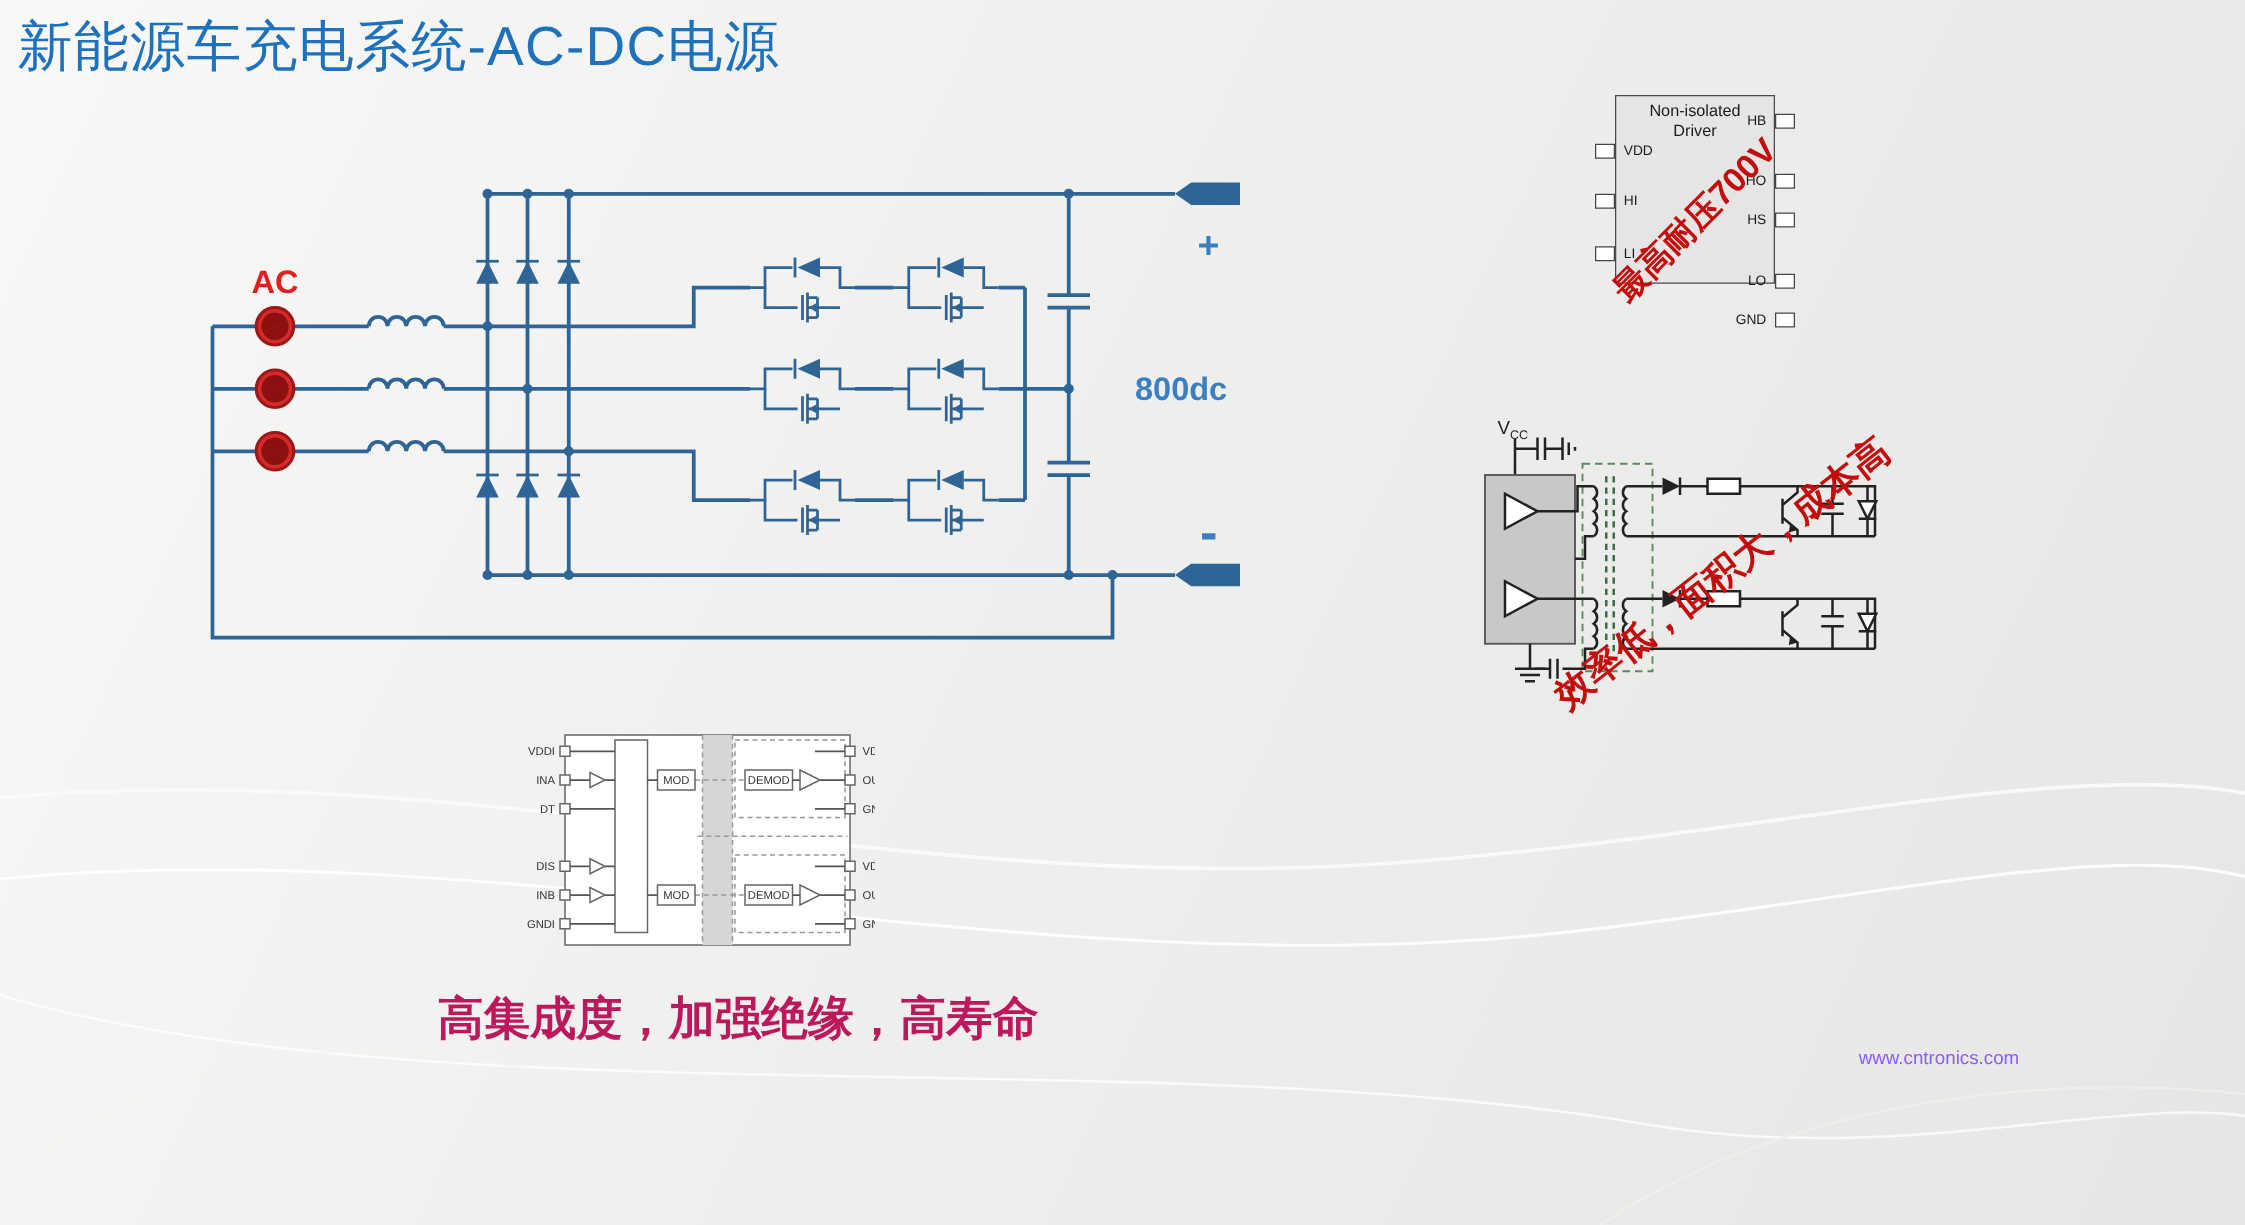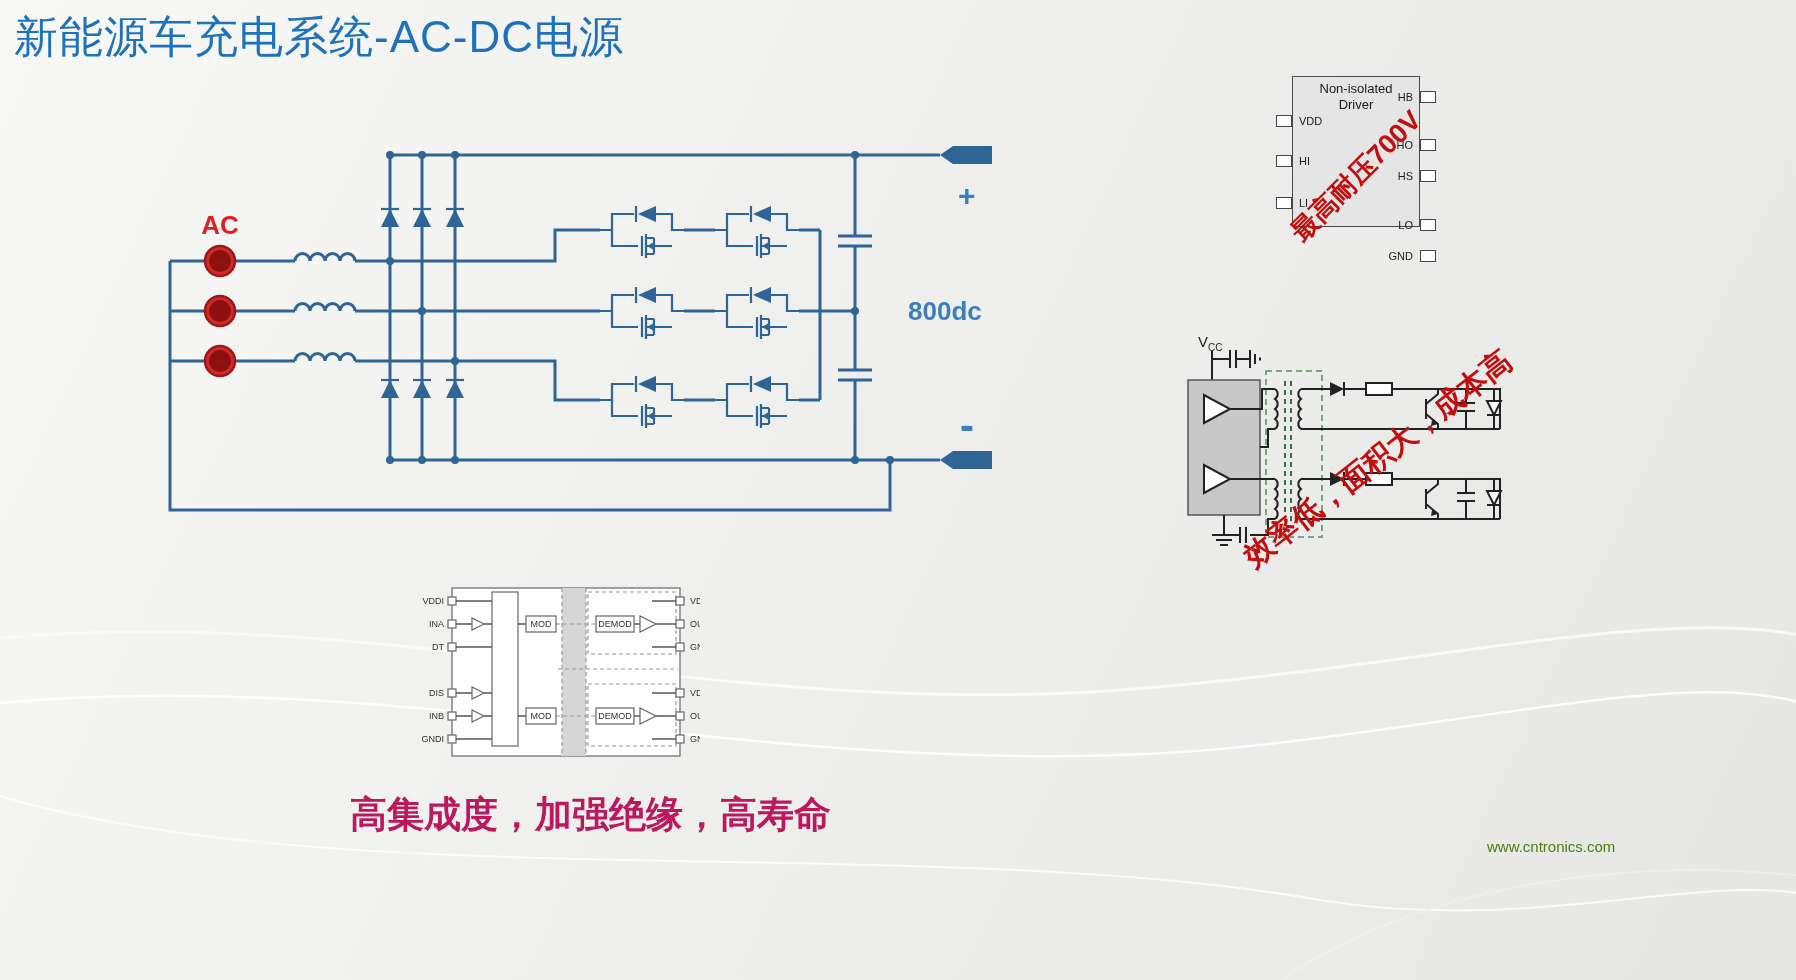--- a/index.html
+++ b/index.html
@@ -7,21 +7,21 @@
   body{
     position:relative;
     background:linear-gradient(115deg,#f8f8f6 0%,#efefed 45%,#e6e6e4 100%);
     font-family:"Liberation Sans","DejaVu Sans",sans-serif;
     color:#222;
   }
   .bg{position:absolute;left:0;top:0;z-index:0}
   .layer{position:absolute;z-index:1}
   .title{left:14px;top:8px;font-size:44px;font-weight:normal;color:#1d71bd;letter-spacing:1px;white-space:nowrap}
   .caption{left:350px;top:790px;font-size:37px;font-weight:bold;color:#be185d;white-space:nowrap}
-  .watermark{left:1487px;top:838px;font-size:15px;color:#4d7c0f}
+  .watermark{left:1487px;top:838px;font-size:15px;color:#8b5cf6}
   
   .chip{left:1292px;top:76px;width:128px;height:151px;background:#e5e5e5;border:1.5px solid #4a4a4a;z-index:2}
   .chip-title{position:absolute;top:4px;left:8px;right:8px;text-align:center;font-size:13px;color:#1a1a1a;line-height:1.25}
   .pin-l,.pin-r{position:absolute;font-size:11px;color:#1a1a1a;height:12px;line-height:12px}
   .pin-l{left:6px}
   .pin-r{right:6px}
   .psq{position:absolute;width:16px;height:12px;background:#fff;border:1px solid #444;top:0}
   .pin-l .psq{left:-23px}
   .pin-r .psq{right:-23px}
   

